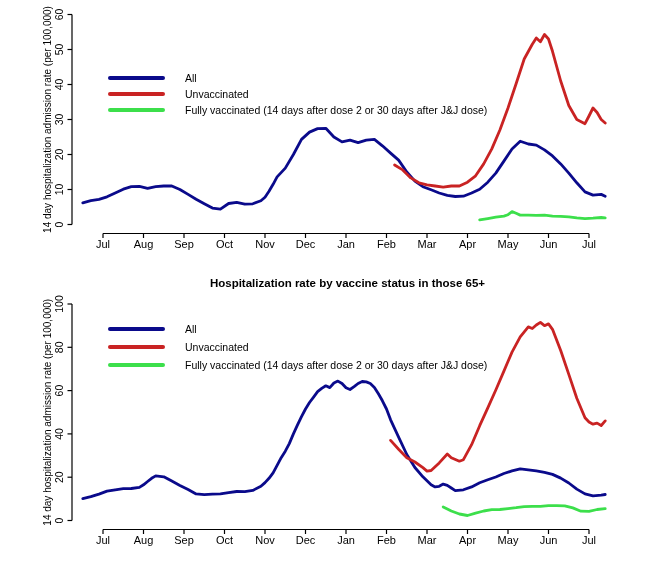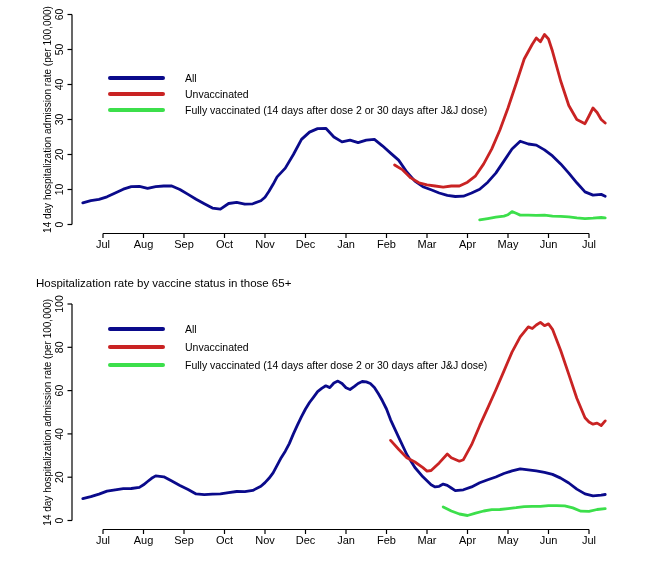--- a/index.html
+++ b/index.html
@@ -8,22 +8,22 @@
     width:659px;height:562px;
     background:#ffffff;
     font-family:"Liberation Sans", sans-serif;
     overflow:hidden;
   }
   .canvas svg{position:absolute;left:0;display:block;}
   #chart-top{top:0;}
   #chart-bottom{top:281px;}
   .chart-title{
     position:absolute;top:277px;left:36px;width:623px;
-    text-align:left;
-    font-size:11.5px;font-weight:normal;color:#000;
+    text-align:center;
+    font-size:11.5px;font-weight:bold;color:#000;
     z-index:2;
   }
   text{fill:#000;}
   .tick{font-size:10.5px;}
   .xtick{font-size:11px;}
   .ylab{font-size:10px;}
   .legend{font-size:10.5px;}
   .ax{stroke:#000;stroke-width:1.2;}
 </style>
 </head>

